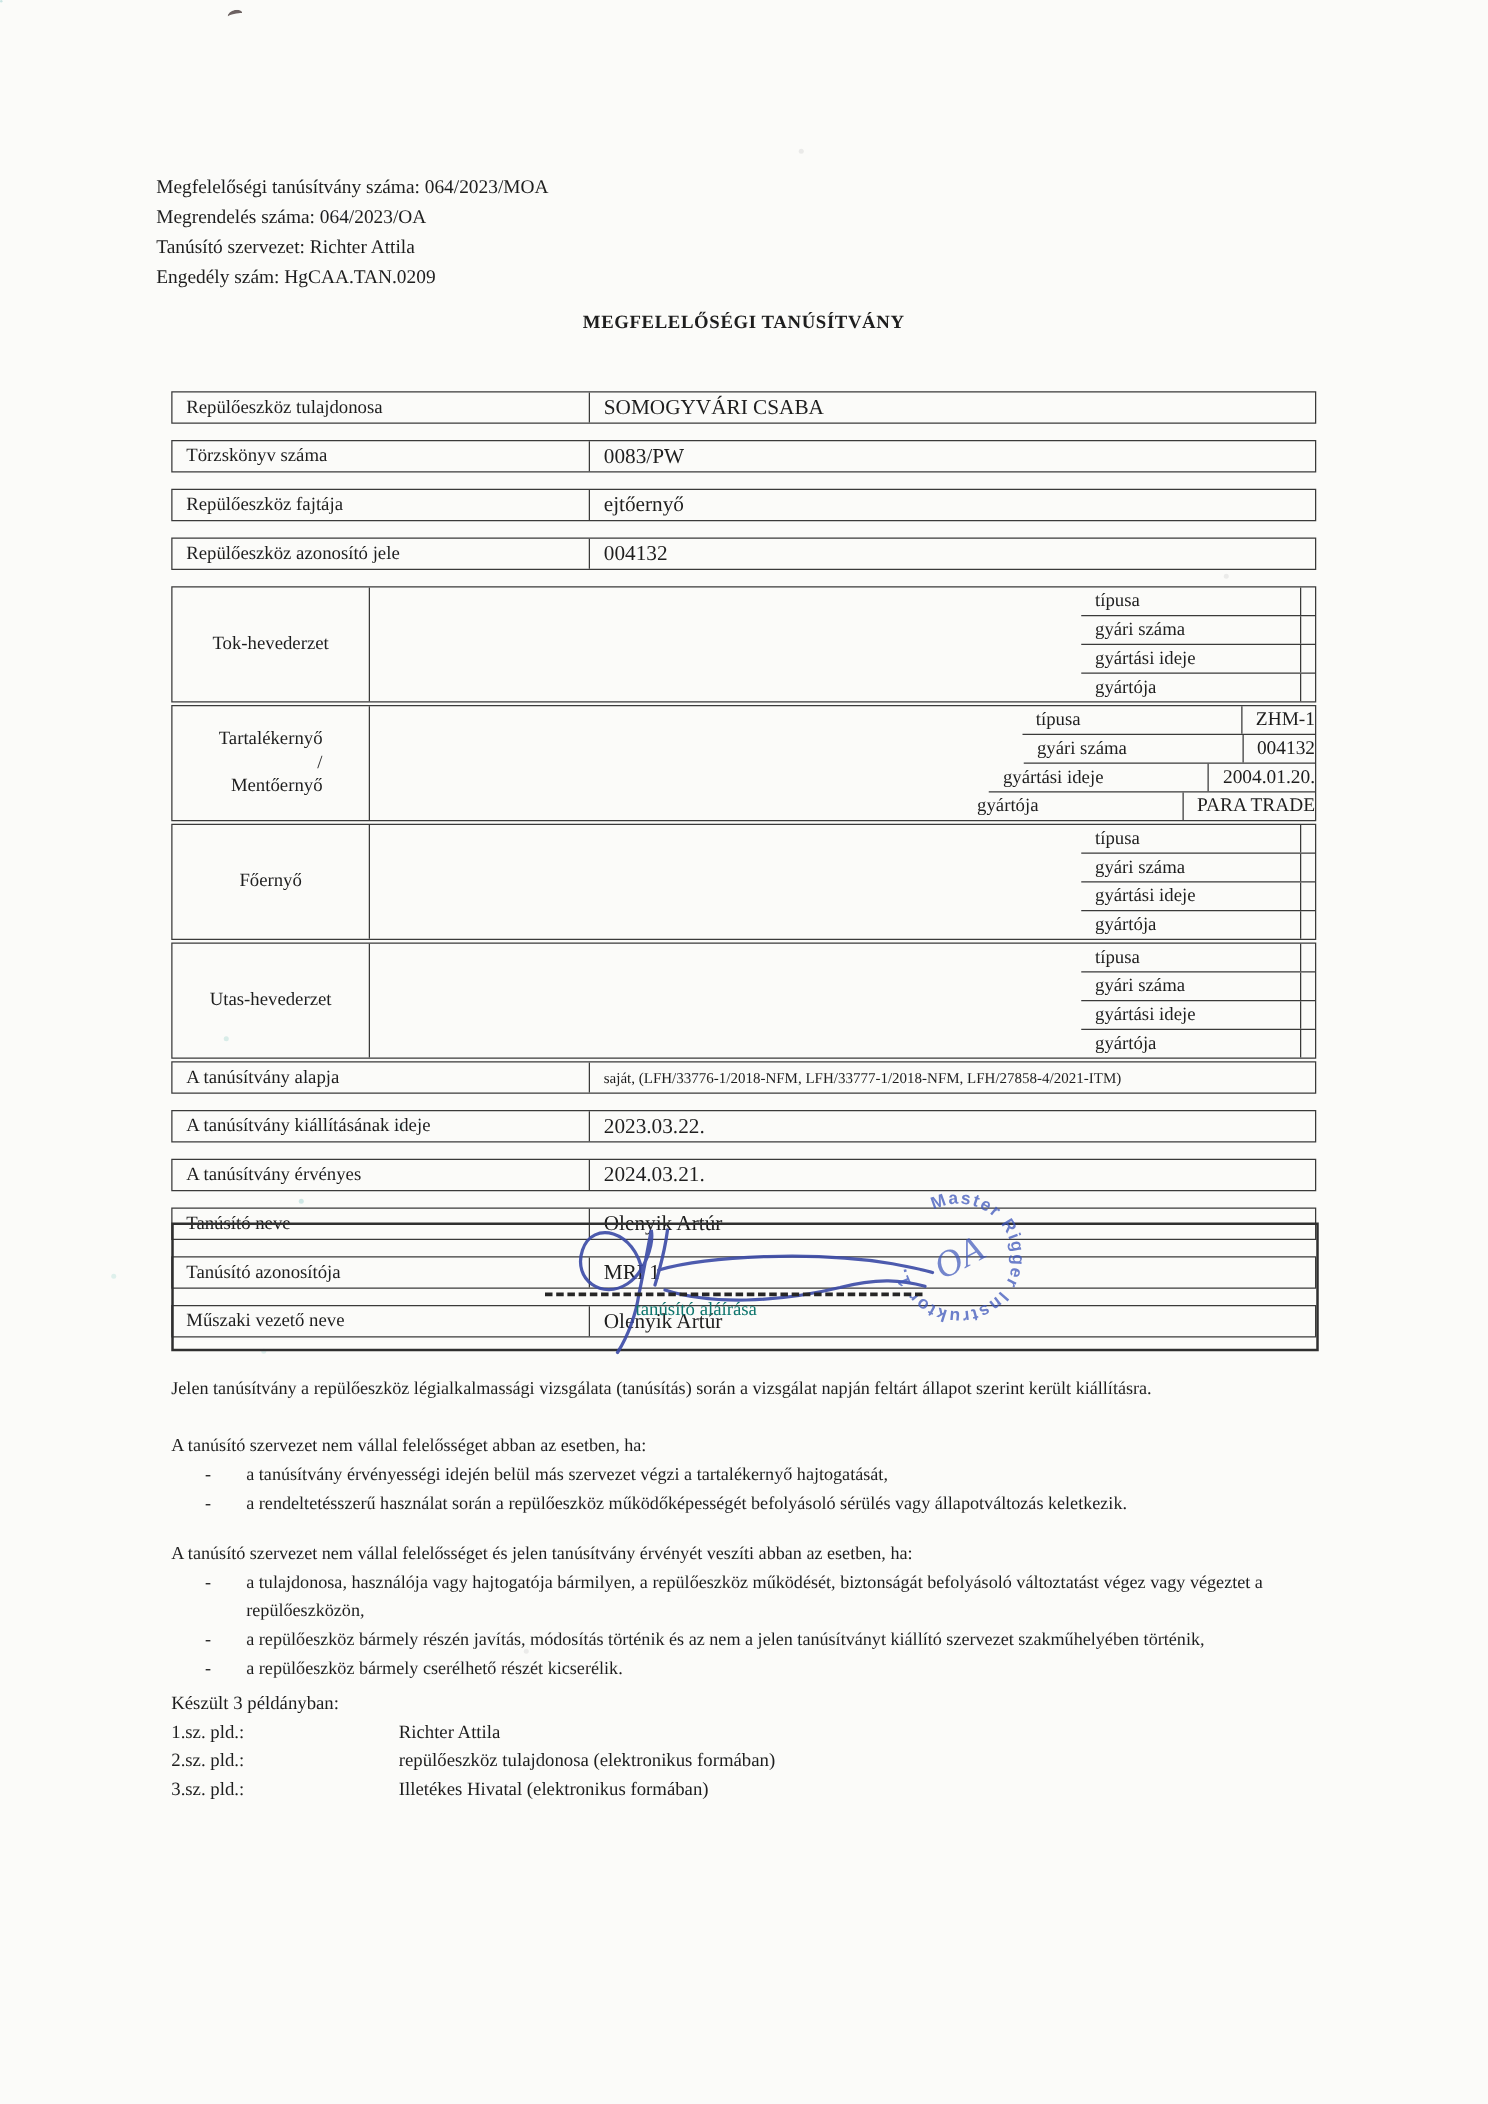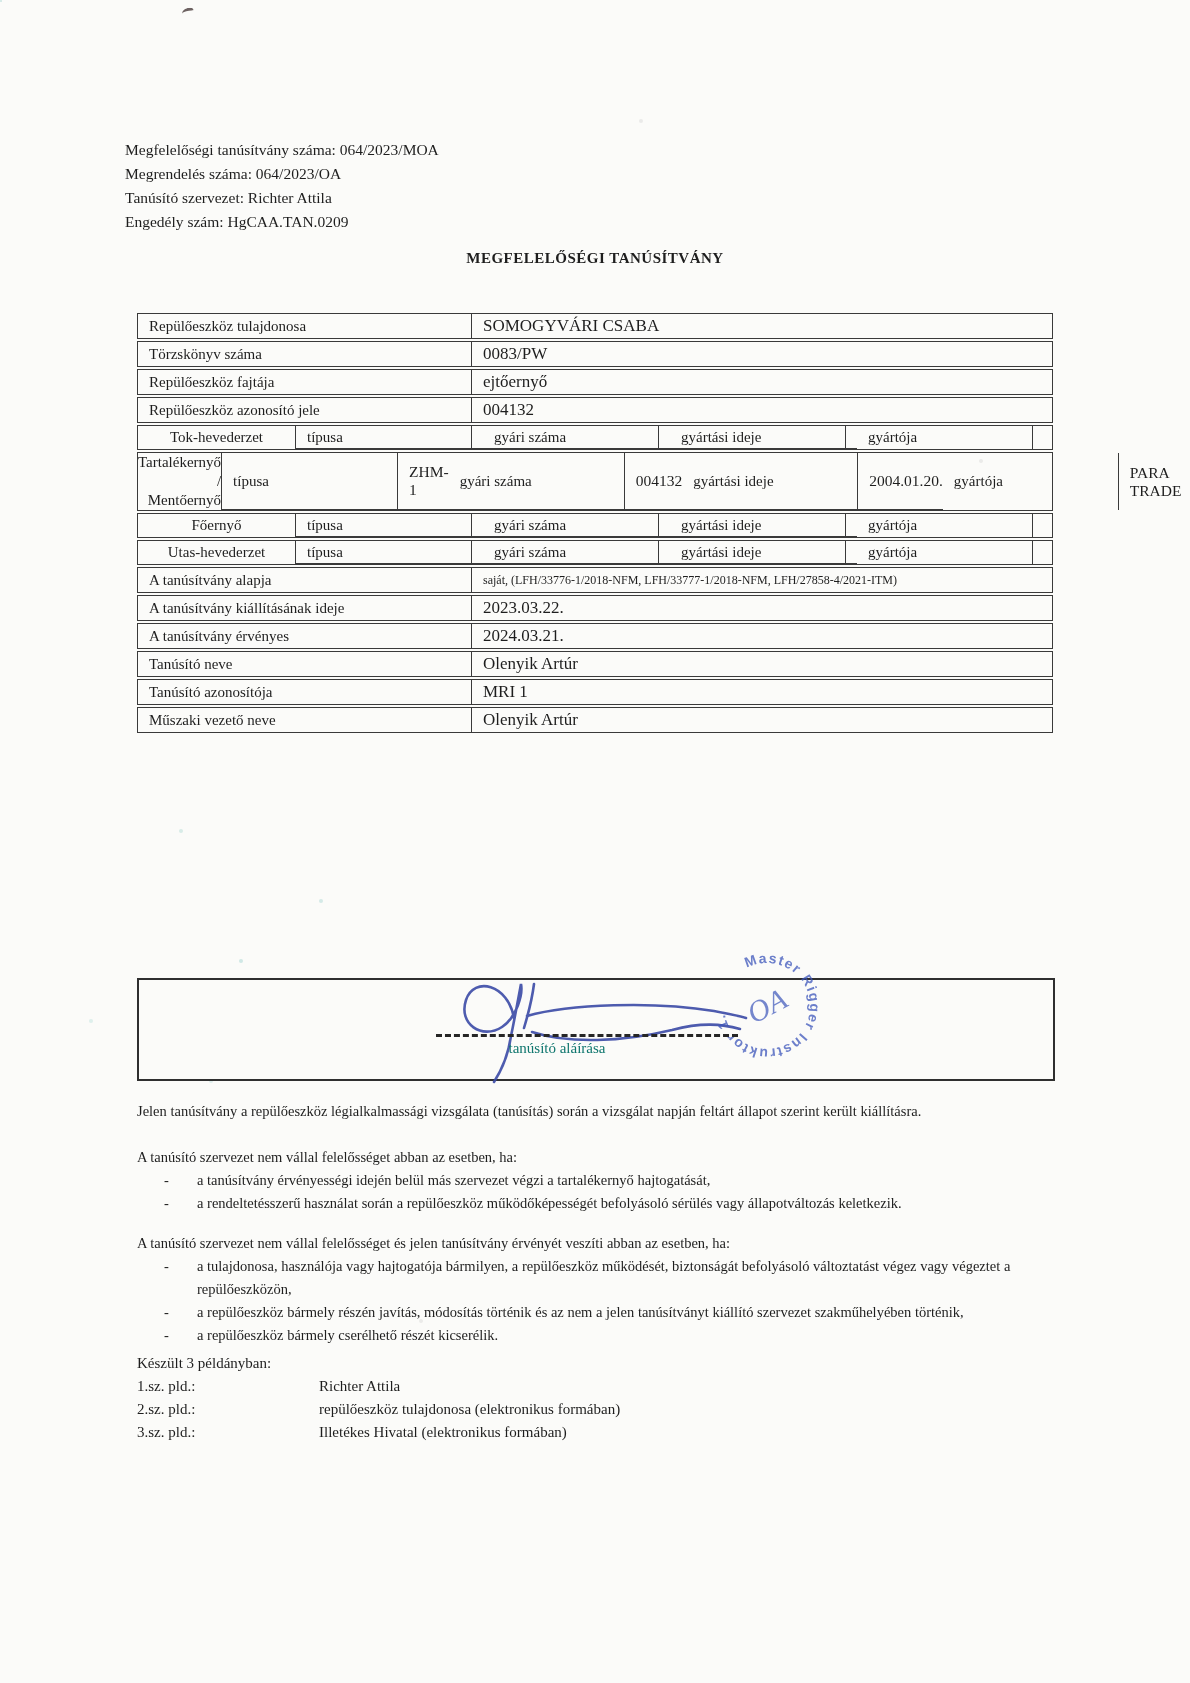--- a/index.html
+++ b/index.html
@@ -18,30 +18,30 @@
     210px 1080px 0 1px rgba(110,190,185,.2), 640px 120px 0 1px rgba(160,160,160,.18),
     980px 460px 0 1px rgba(150,150,150,.15), 420px 1320px 0 1px rgba(150,150,150,.15);}
   .pen-mark{position:absolute;left:182px;top:8px;width:12px;height:5px;
     border-top:3px solid #4a3d3d;border-radius:60% 40% 0 0;transform:rotate(-8deg);opacity:.8;}
 
   .hdr{position:absolute;left:125px;top:138px;font-size:15.5px;line-height:24px;}
   .title{position:absolute;left:137px;top:250px;width:916px;text-align:center;
     font-size:15px;font-weight:bold;letter-spacing:.5px;}
 
   .tbl{position:absolute;left:137px;top:313px;width:916px;font-size:15px;}
-  .rowS{display:flex;border:1px solid #3a3a3a;margin-bottom:2px;background:transparent;}
+  .rowS{display:flex;border:1px solid #3a3a3a;margin-bottom:13px;background:transparent;}
   .rowS .lbl{width:322px;min-height:20px;padding:2px 0 2px 11px;border-right:1px solid #3a3a3a;
     display:flex;align-items:center;}
   .rowS .val{flex:1;padding:2px 0 2px 11px;display:flex;align-items:center;font-size:17px;}
   .val-small{font-size:12px !important;}
 
   .grp{display:flex;border:1px solid #3a3a3a;margin-bottom:2px;}
   .grp .glbl{width:157px;border-right:1px solid #3a3a3a;display:flex;align-items:center;
     justify-content:center;text-align:right;white-space:pre-line;line-height:19px;}
-  .grp .gcol{flex:1;display:flex;flex-direction:row;}
+  .grp .gcol{flex:1;display:flex;flex-direction:column;align-items:flex-end;}
   .grp .srow{display:flex;border-bottom:1px solid #3a3a3a;}
   .grp .srow:last-child{border-bottom:none;}
   .grp .slbl{width:164px;min-height:20px;padding:1px 0 1px 11px;border-right:1px solid #3a3a3a;
     display:flex;align-items:center;}
   .grp .sval{flex:1;padding:1px 0 1px 11px;display:flex;align-items:center;font-size:15.5px;}
 
   .sigbox{position:absolute;left:137px;top:978px;width:914px;height:99px;border:2px solid #2f2f2f;}
   .sigline{position:absolute;left:297px;top:54px;width:302px;border-top:3.5px dashed #262626;}
   .sigcap{position:absolute;left:267px;top:60px;width:302px;text-align:center;font-size:15px;color:#0f766e;}
   .sigink{position:absolute;left:225px;top:-24px;width:430px;height:135px;overflow:visible;pointer-events:none;}

